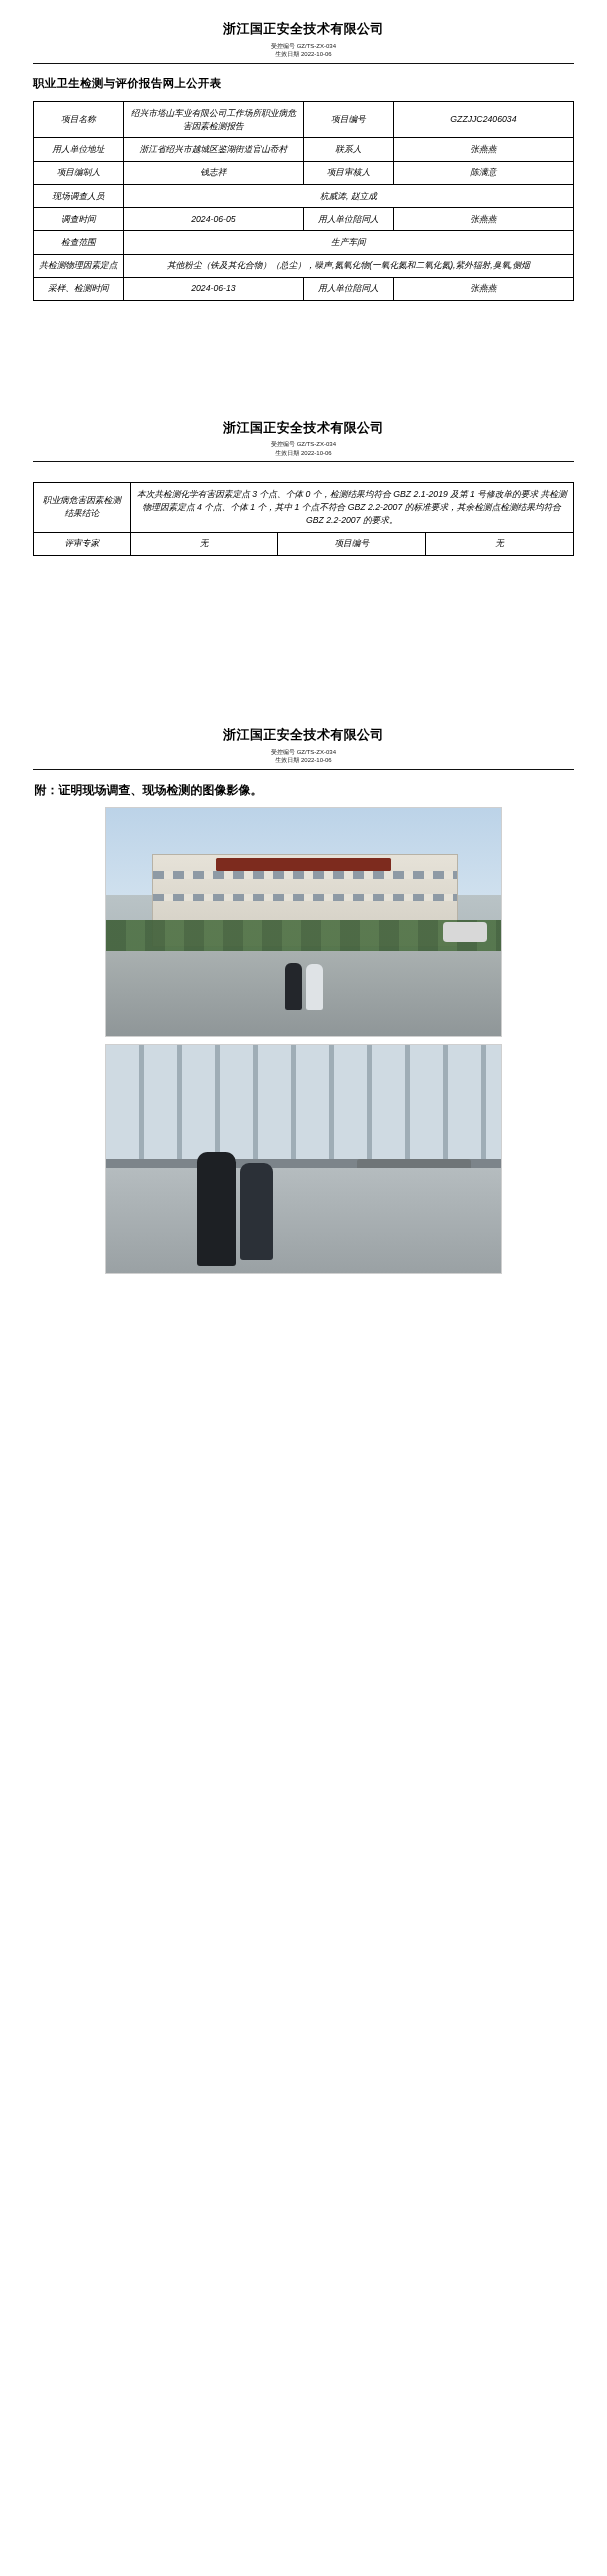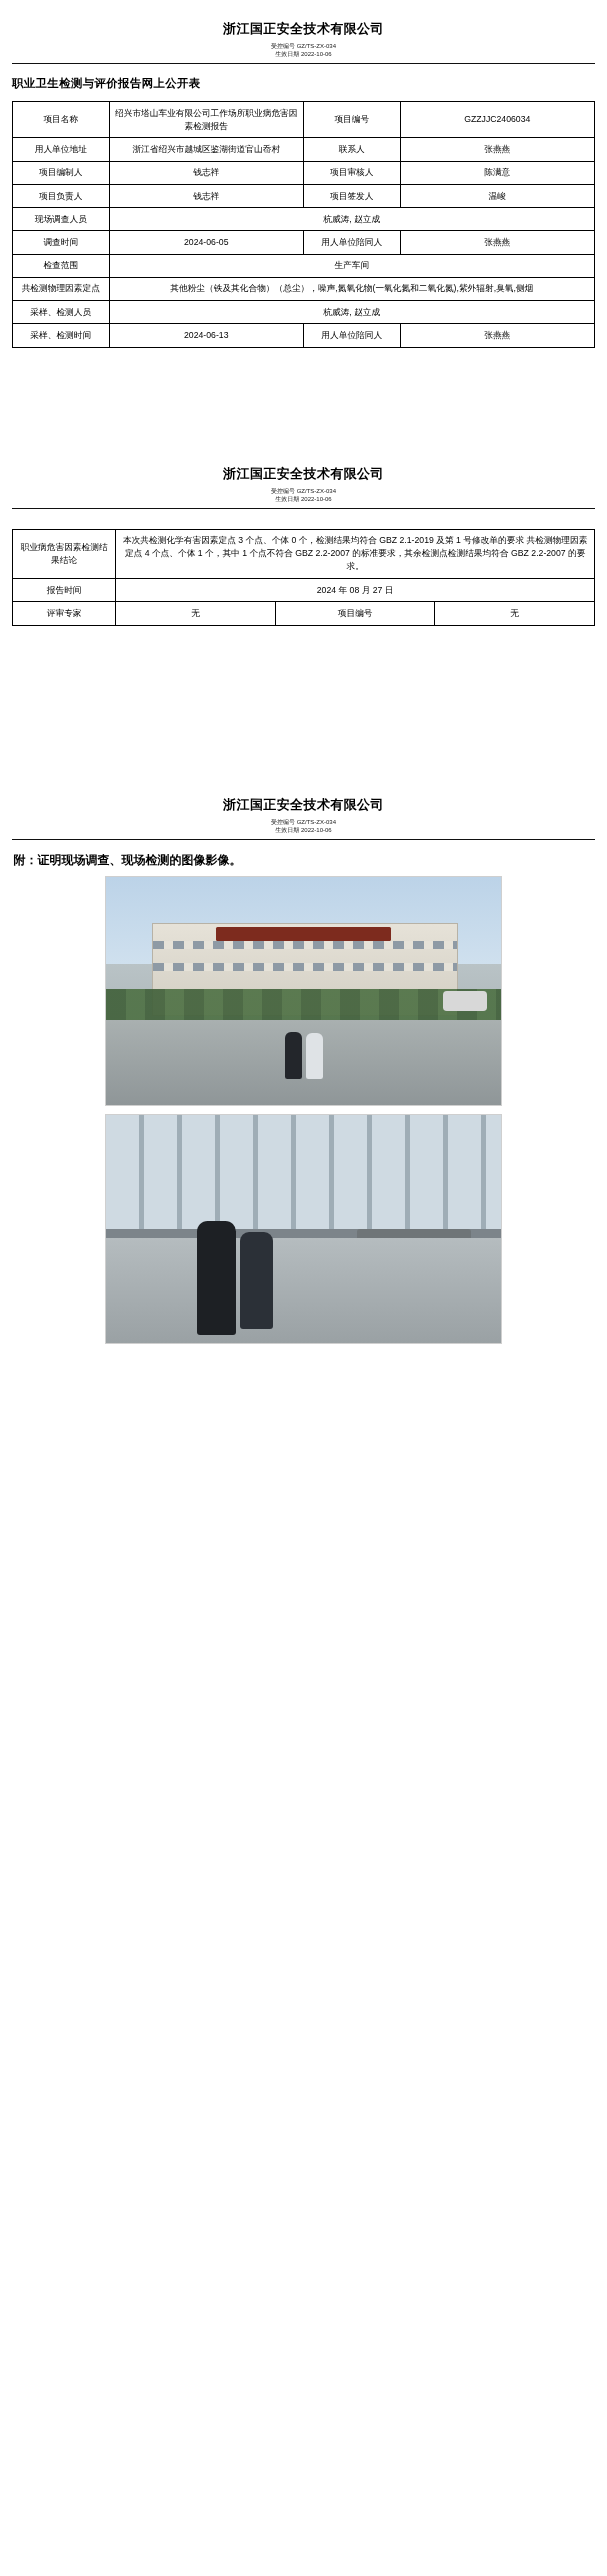--- a/index.html
+++ b/index.html
@@ -8,21 +8,21 @@
     background: #ffffff;
   }
   body {
     width: 607px;
     font-family: "Liberation Serif", "DejaVu Serif", serif;
     color: #000;
   }
   .page {
     width: 607px;
     box-sizing: border-box;
-    padding: 0 12px;
+    padding: 0 33px;
   }
   .sheet {
     padding-top: 20px;
     padding-bottom: 7.6px;
   }
   .org-title {
     text-align: center;
     font-size: 13px;
     font-weight: bold;
     letter-spacing: 0.4px;
@@ -47,20 +47,21 @@
     font-size: 11.4px;
     font-weight: bold;
     margin: 12px 0 10.6px 0;
     font-family: "Liberation Sans", sans-serif;
     letter-spacing: 0.4px;
   }
   table.main {
     border-collapse: collapse;
     width: 100%;
     table-layout: fixed;
+    font-style: italic;
   }
   table.main td {
     border: 0.8px solid #000;
     padding: 4.6px 4.6px;
     font-size: 8.7px;
     line-height: 1.5;
     text-align: center;
     vertical-align: middle;
     font-family: "Liberation Sans", sans-serif;
   }
@@ -191,46 +192,36 @@
         <td class="label">联系人</td>
         <td class="val">张燕燕</td>
       </tr>
       <tr>
         <td class="label">项目编制人</td>
         <td class="val">钱志祥</td>
         <td class="label">项目审核人</td>
         <td class="val">陈满意</td>
       </tr>
       <tr>
-        <td class="label">项目负责人</td>
-        <td class="val">钱志祥</td>
-        <td class="label">项目签发人</td>
-        <td class="val">温峻</td>
-      </tr>
-      <tr>
         <td class="label">现场调查人员</td>
         <td colspan="3">杭威涛, 赵立成</td>
       </tr>
       <tr>
         <td class="label">调查时间</td>
         <td class="val">2024-06-05</td>
         <td class="label">用人单位陪同人</td>
         <td class="val">张燕燕</td>
       </tr>
       <tr>
         <td class="label">检查范围</td>
         <td colspan="3">生产车间</td>
       </tr>
       <tr>
         <td class="label">共检测物理因素定点</td>
         <td colspan="3" class="left">其他粉尘（铁及其化合物）（总尘），噪声,氮氧化物(一氧化氮和二氧化氮),紫外辐射,臭氧,侧烟</td>
-      </tr>
-      <tr>
-        <td class="label">采样、检测人员</td>
-        <td colspan="3">杭威涛, 赵立成</td>
       </tr>
       <tr>
         <td class="label">采样、检测时间</td>
         <td class="val">2024-06-13</td>
         <td class="label">用人单位陪同人</td>
         <td class="val">张燕燕</td>
       </tr>
     </tbody>
   </table>
 </div>
@@ -243,24 +234,20 @@
   <div class="org-sub">生效日期 2022-10-06</div>
   <hr class="rule">
 
   <div class="spacer-sm"></div>
 
   <table class="main">
     <tbody>
       <tr>
         <td class="label">职业病危害因素检测结果结论</td>
         <td colspan="3" class="left">本次共检测化学有害因素定点 3 个点、个体 0 个，检测结果均符合 GBZ 2.1-2019 及第 1 号修改单的要求 共检测物理因素定点 4 个点、个体 1 个，其中 1 个点不符合 GBZ 2.2-2007 的标准要求，其余检测点检测结果均符合 GBZ 2.2-2007 的要求。</td>
-      </tr>
-      <tr>
-        <td class="label">报告时间</td>
-        <td colspan="3">2024 年 08 月 27 日</td>
       </tr>
       <tr>
         <td class="label">评审专家</td>
         <td class="val">无</td>
         <td class="label">项目编号</td>
         <td class="val">无</td>
       </tr>
     </tbody>
   </table>
 </div>

